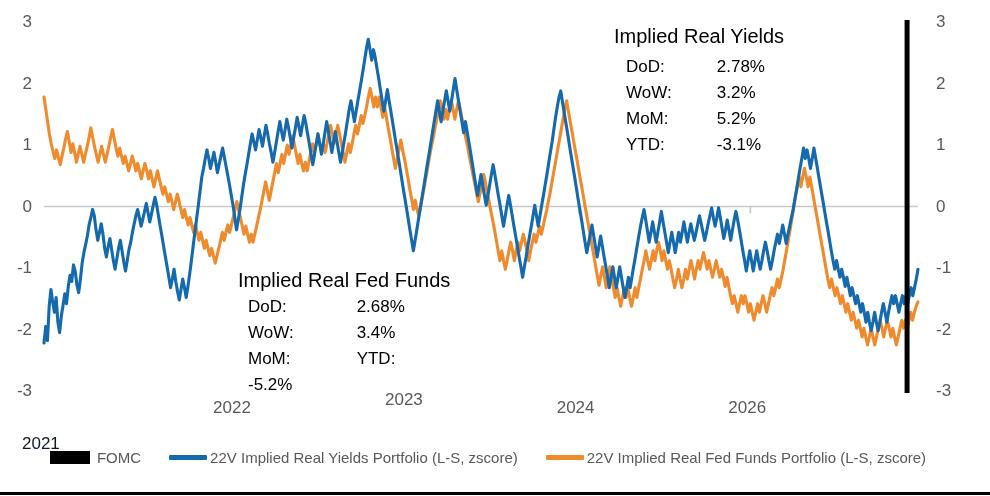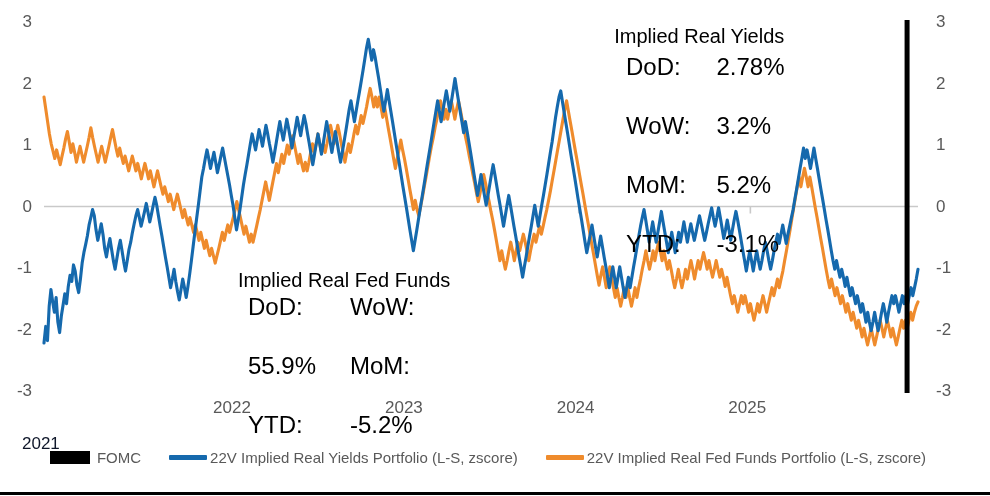--- a/index.html
+++ b/index.html
@@ -40,30 +40,29 @@
     color: #000000;
     white-space: nowrap;
   }
   .annot-title {
     font-size: 20px;
     line-height: 24px;
   }
   .annot-rows {
     display: grid;
     grid-template-columns: auto auto;
-    font-size: 24px;
+    font-size: 17px;
     line-height: 26px;
-    gap: 33px;
   }
   .annot-rows .k { text-align: left; padding-right: 10px; }
   .annot-rows .v { text-align: left; }
 
   
   #annot-yields { left: 578px; top: 24px; }
-  #annot-yields .annot-title { text-align: center; padding-left: 4px; margin-left: 32px; }
+  #annot-yields .annot-title { text-align: left; padding-left: 4px; margin-left: 32px; }
   #annot-yields .annot-rows  { margin-top: 6px; padding-left: 48px; column-gap: 16px; }
 
   
   #annot-fedfunds { left: 238px; top: 240px; margin-top: 28px; }
   #annot-fedfunds .annot-title { text-align: left; }
   #annot-fedfunds .annot-rows  { margin-top: 2px; padding-left: 10px; column-gap: 8px; }
 
   
   #legend {
     position: absolute;
@@ -152,45 +151,46 @@
       <div class="axis-label ytick-right" style="top: 135px; left: 936px; color: rgb(89, 89, 89);">1</div>
       <div class="axis-label ytick-right" style="top: 196.5px; left: 936px; color: rgb(89, 89, 89);">0</div>
       <div class="axis-label ytick-right" style="top: 258px; left: 936px; color: rgb(89, 89, 89);">-1</div>
       <div class="axis-label ytick-right" style="top: 319.5px; left: 936px; color: rgb(89, 89, 89);">-2</div>
       <div class="axis-label ytick-right" style="top: 381px; left: 936px; color: rgb(89, 89, 89);">-3</div>
     </div>
 
   <div id="xtick-group">
       <div class="axis-label xtick" style="left: 22px; top: 398px; color: #0f172a; margin-top: 36px;">2021</div>
       <div class="axis-label xtick" style="left: 213.056px; top: 398px; color: rgb(89, 89, 89);">2022</div>
-      <div class="axis-label xtick" style="left: 384.972px; top: 398px; color: rgb(89, 89, 89);">2023</div>
+      <div class="axis-label xtick" style="left: 384.972px; top: 390px; color: rgb(89, 89, 89);">2023</div>
       <div class="axis-label xtick" style="left: 556.713px; top: 398px; color: rgb(89, 89, 89);">2024</div>
-      <div class="axis-label xtick" style="left: 728.367px; top: 398px; color: rgb(89, 89, 89);">2025</div>
+      <div class="axis-label xtick" style="left: 728.367px; top: 398px; color: rgb(89, 89, 89);">2026</div>
     </div>
 
   <div class="annot" id="annot-yields">
     <div class="annot-title">Implied Real Yields</div>
     <div class="annot-rows">
       <div class="k r1">DoD:</div>
       <div class="v r1">2.78%</div>
       <div class="k r2">WoW:</div>
       <div class="v r2">3.2%</div>
       <div class="k r3">MoM:</div>
       <div class="v r3">5.2%</div>
       <div class="k r4">YTD:</div>
       <div class="v r4">-3.1%</div>
     </div>
   </div>
 
   <div class="annot" id="annot-fedfunds">
     <div class="annot-title">Implied Real Fed Funds</div>
     <div class="annot-rows">
       <div class="k r1">DoD:</div>
+      <div class="v r1">2.68%</div>
       <div class="k r2">WoW:</div>
-      <div class="v r2">55.9%</div>
+      <div class="v r2">3.4%</div>
       <div class="k r3">MoM:</div>
       <div class="k r4">YTD:</div>
       <div class="v r4">-5.2%</div>
     </div>
   </div>
 
   <div id="legend">
       <div class="legend-entry">
         <div class="legend-swatch-box" style="background: rgb(0, 0, 0);"></div>
         <span class="legend-text">FOMC</span>

